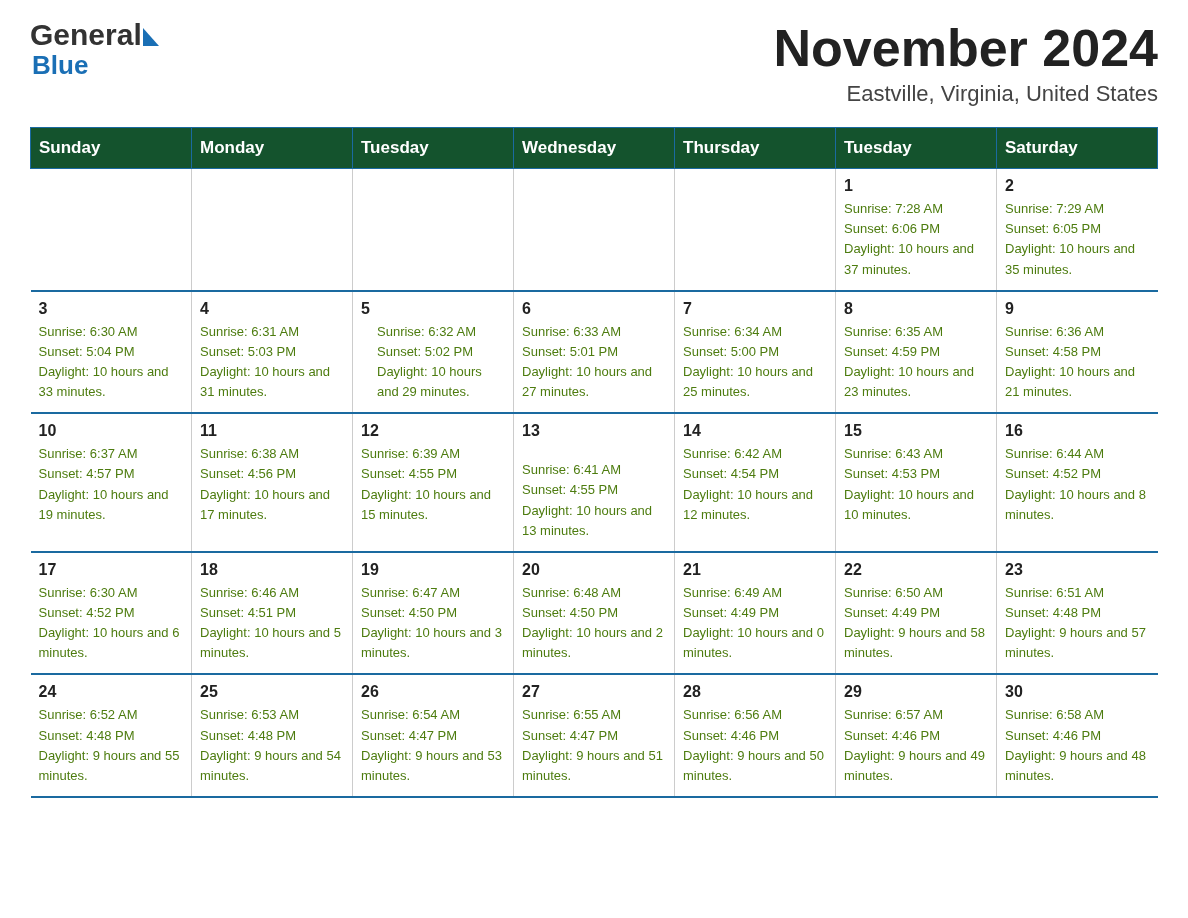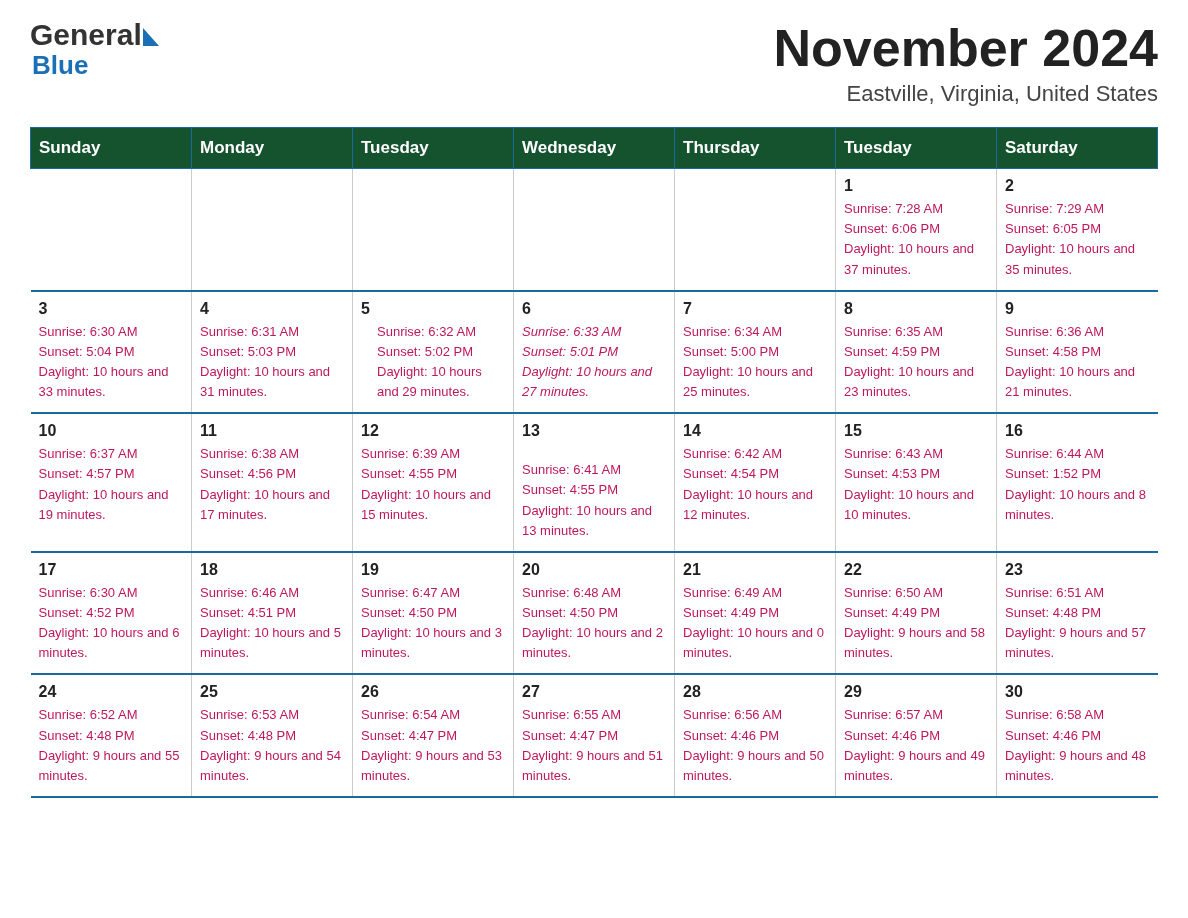--- a/index.html
+++ b/index.html
@@ -69,21 +69,21 @@
     }
     .day-num {
       font-size: 16px;
       font-weight: bold;
       color: #222;
       display: block;
       margin-bottom: 4px;
     }
     .day-info {
       font-size: 13px;
-      color: #be185d;
+      color: #4d7c0f;
       line-height: 1.55;
     }
     .logo-name {
       font-size: 30px;
       font-weight: bold;
       color: #333;
       line-height: 1;
     }
     .logo-arrow {
       display: inline-block;
@@ -173,21 +173,21 @@
 Daylight: 10 hours and 31 minutes.</div>
         </td>
         <td>
           <span class="day-num">5</span>
           <div class="day-info" style="white-space: pre-line; margin-left: 16px;">Sunrise: 6:32 AM
 Sunset: 5:02 PM
 Daylight: 10 hours and 29 minutes.</div>
         </td>
         <td>
           <span class="day-num">6</span>
-          <div class="day-info" style="white-space: pre-line; font-style: italic;">Sunrise: 6:33 AM
+          <div class="day-info" style="white-space: pre-line;">Sunrise: 6:33 AM
 Sunset: 5:01 PM
 Daylight: 10 hours and 27 minutes.</div>
         </td>
         <td>
           <span class="day-num">7</span>
           <div class="day-info" style="white-space: pre-line;">Sunrise: 6:34 AM
 Sunset: 5:00 PM
 Daylight: 10 hours and 25 minutes.</div>
         </td>
         <td>
@@ -236,21 +236,21 @@
         </td>
         <td>
           <span class="day-num">15</span>
           <div class="day-info" style="white-space: pre-line;">Sunrise: 6:43 AM
 Sunset: 4:53 PM
 Daylight: 10 hours and 10 minutes.</div>
         </td>
         <td>
           <span class="day-num">16</span>
           <div class="day-info" style="white-space: pre-line;">Sunrise: 6:44 AM
-Sunset: 1:52 PM
+Sunset: 4:52 PM
 Daylight: 10 hours and 8 minutes.</div>
         </td>
       </tr>
       <tr>
         <td>
           <span class="day-num">17</span>
           <div class="day-info" style="white-space: pre-line;">Sunrise: 6:30 AM
 Sunset: 4:52 PM
 Daylight: 10 hours and 6 minutes.</div>
         </td>

